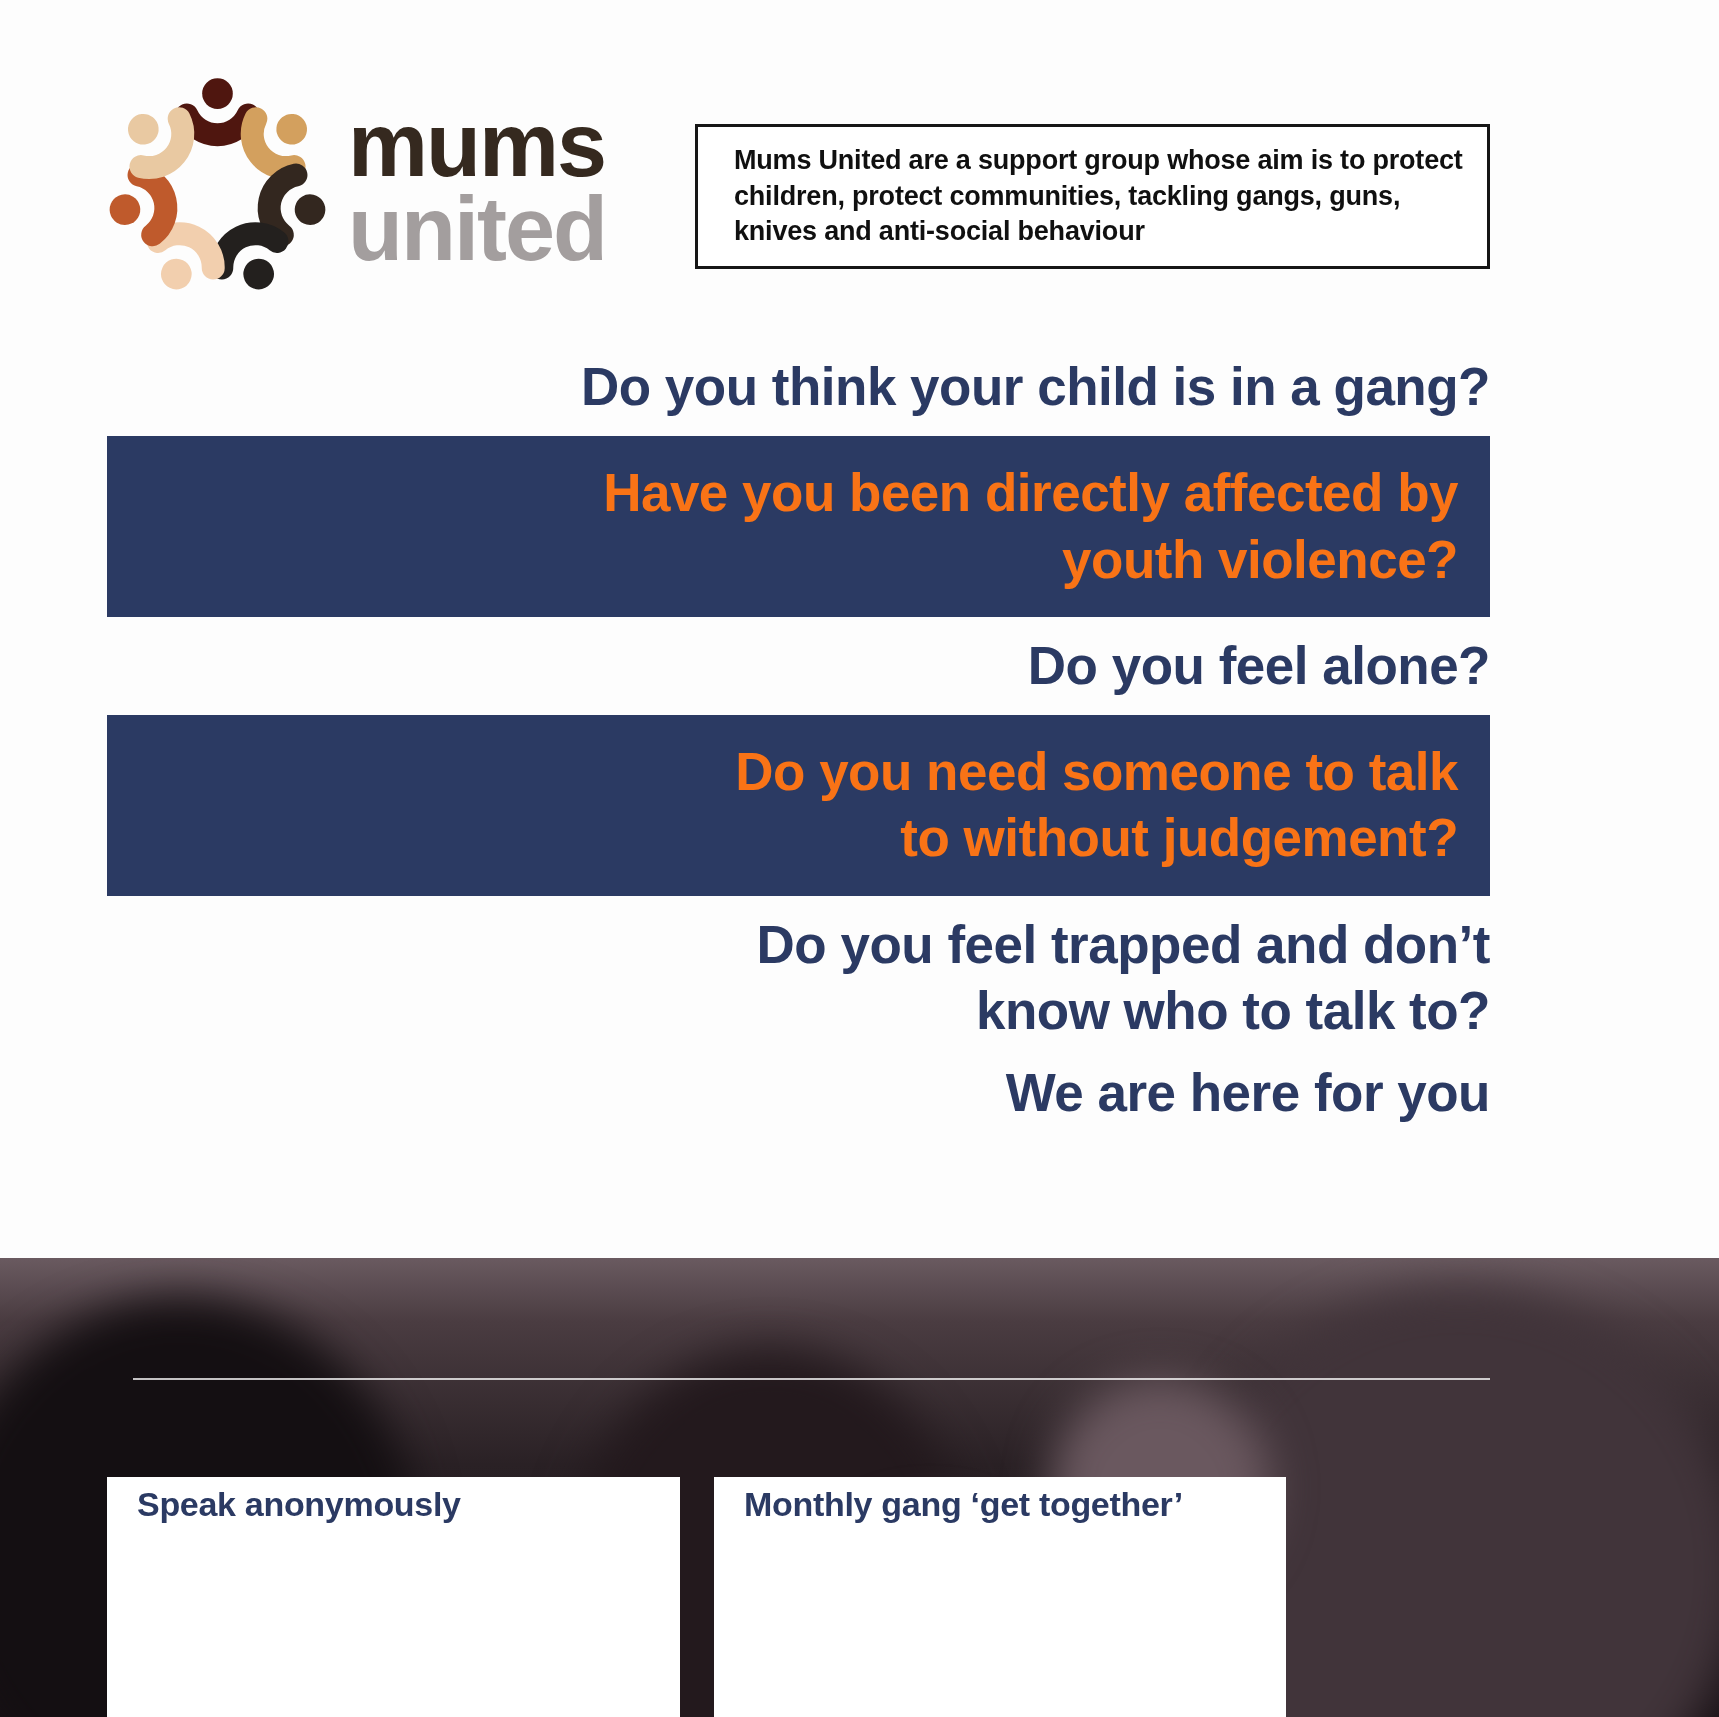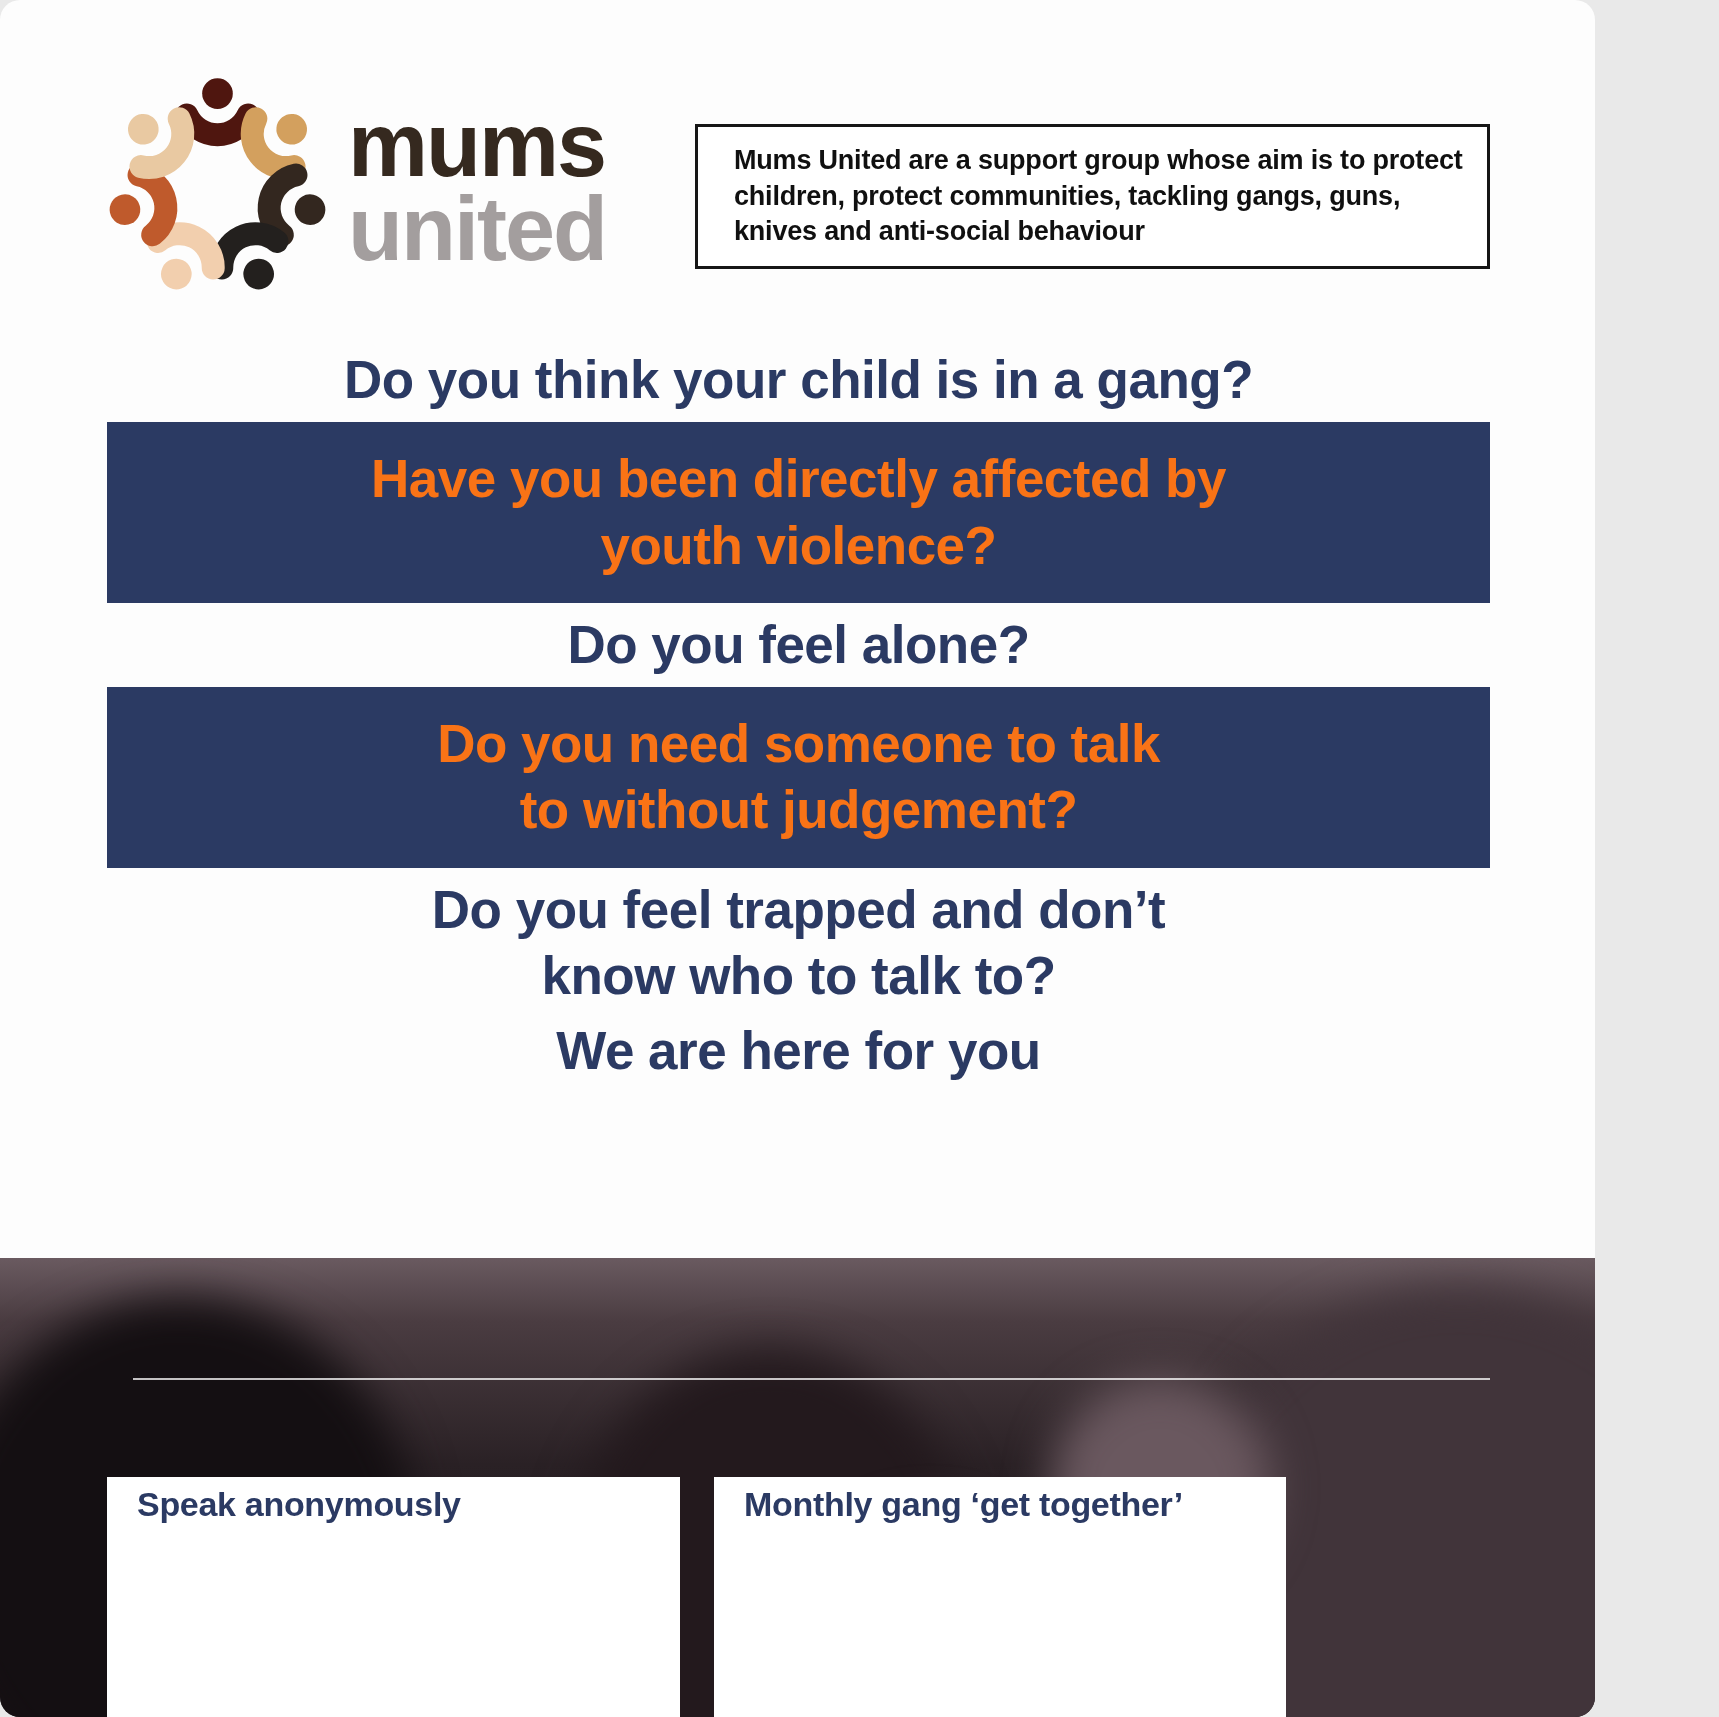--- a/index.html
+++ b/index.html
@@ -5,25 +5,24 @@
   :root{
     --navy:#2b3a63;
     --logo-dark:#35291f;
     --logo-gray:#a39e9e;
   }
   *{margin:0;padding:0;box-sizing:border-box;}
   html,body{background:#e9e9e9;}
   body{font-family:"Liberation Sans", sans-serif;}
   .page{
     position:relative;
-    width:1595px;
+    width:1719px;
     height:1717px;
     background:#fdfdfd;
     overflow:hidden;
-    border-radius:20px;
   }
 
   
   .logo-mark{
     position:absolute;
     left:95px;
     top:66px;
     width:245px;
     height:245px;
   }
@@ -61,22 +60,22 @@
   }
 
   
   .questions{
     position:absolute;
     left:107px;
     top:338px;
     width:1383px;
   }
   .q{
-    margin:9px 0;
-    text-align:center;
+    margin:16px 0;
+    text-align:right;
     font-weight:bold;
     font-size:53px;
     line-height:1.25;
     letter-spacing:-0.5px;
   }
   .q .q-text{white-space:pre-line;display:block;}
   .q.plain{color:var(--navy);}
   .q.band{
     background:var(--navy);
     color:#f97316;

